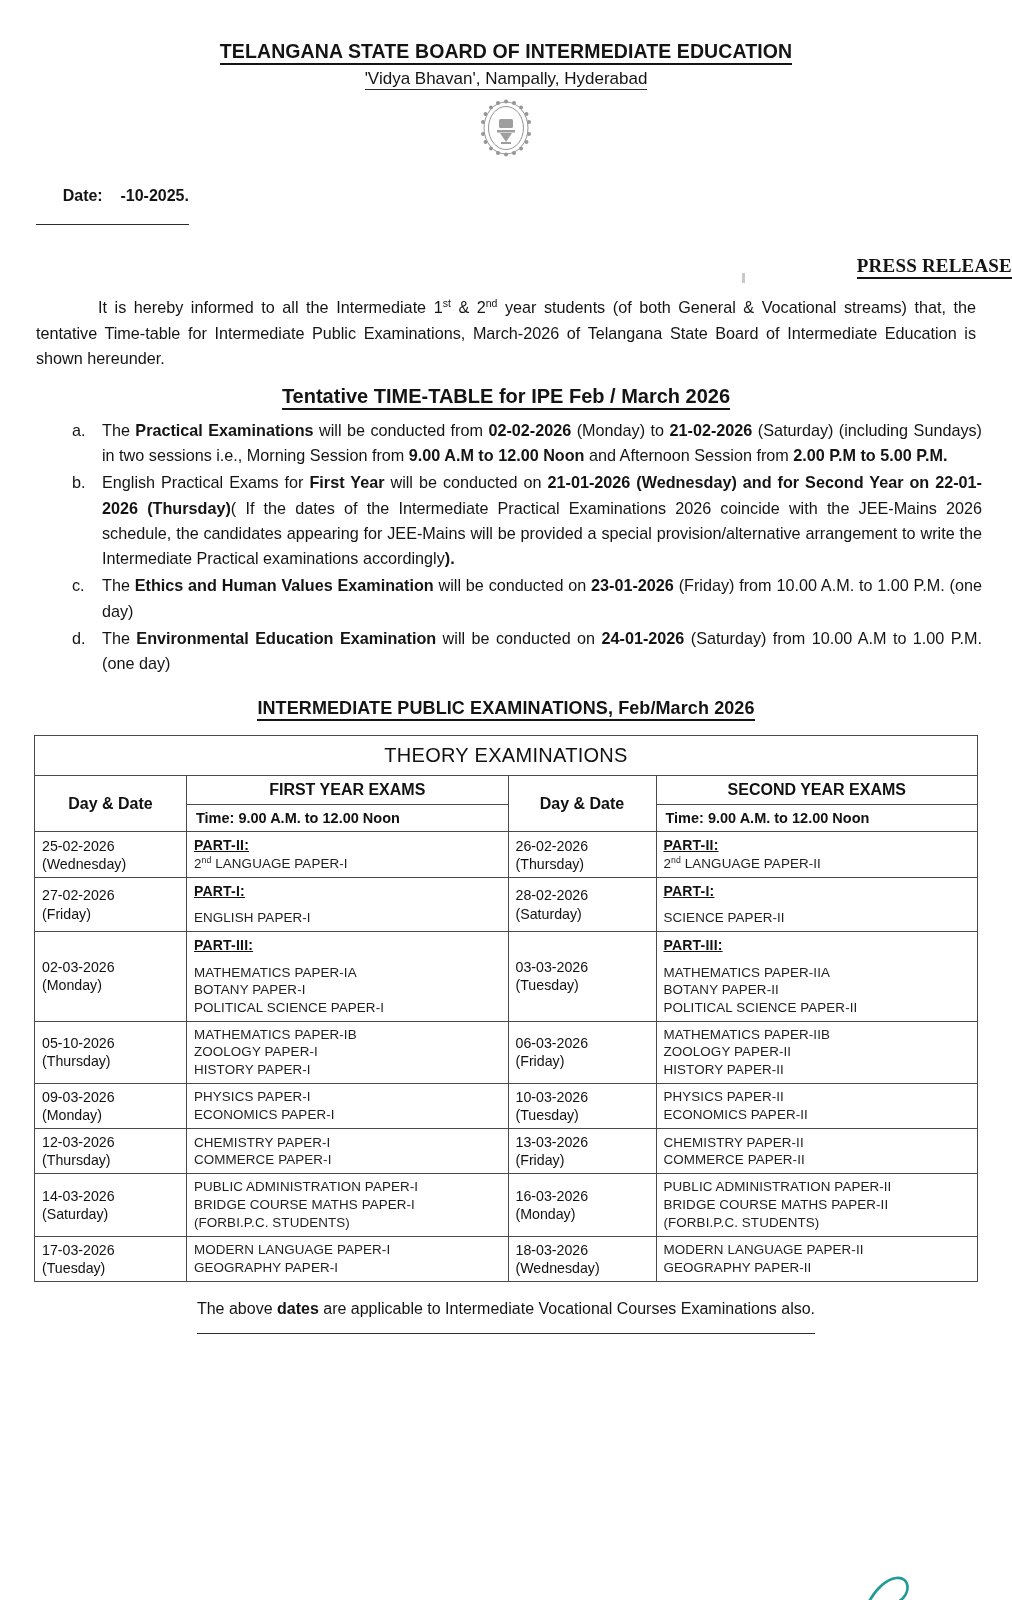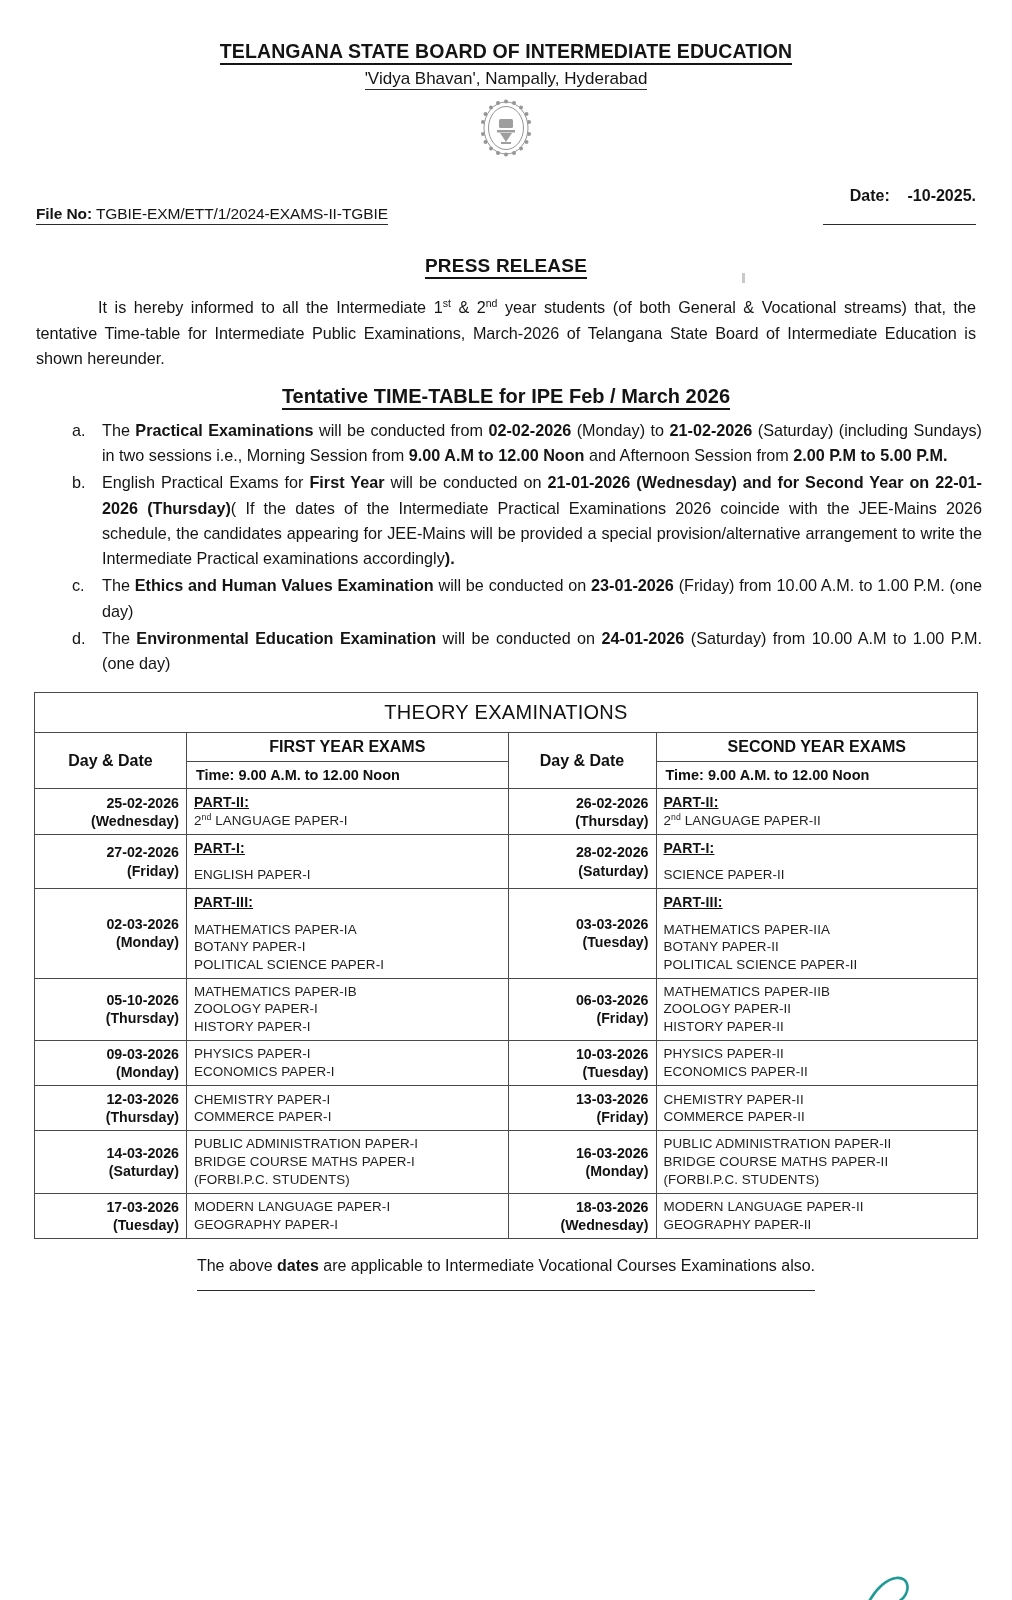--- a/index.html
+++ b/index.html
@@ -71,25 +71,26 @@
   .file-no b { font-weight: bold; }
   .date-line {
     font-size: 16px;
     font-weight: bold;
     border-bottom: 1.8px solid #2b2b2b;
     padding-bottom: 1px;
     white-space: pre;
   }
 
   .press-release {
-    text-align: center;
+    text-align: right;
     font-size: 19px;
     font-weight: bold;
     margin-top: 30px;
     letter-spacing: 0.2px;
+    font-family: Liberation Serif, serif;
   }
   .press-release span { border-bottom: 2px solid #141414; padding-bottom: 1px; }
 
   
   .intro {
     margin: 18px 36px 0 36px;
     font-size: 16.2px;
     line-height: 1.55;
     text-align: justify;
     text-indent: 62px;
@@ -184,22 +185,22 @@
   }
   .hdr-time.left { text-align: left; padding-left: 9px !important; }
   .hdr-daydate {
     text-align: center;
     font-size: 16px !important;
     font-weight: bold;
     color: #111 !important;
   }
 
   td.date-cell {
-    text-align: right;
-    font-weight: bold;
+    text-align: left;
+    font-weight: normal;
     font-size: 14.2px !important;
     line-height: 1.28;
     color: #111 !important;
     white-space: nowrap;
   }
   td.subj-cell {
     text-align: left;
     line-height: 1.32;
     font-size: 13.4px !important;
     letter-spacing: 0.1px;
@@ -287,24 +288,20 @@
       <g fill="#7a7a7a">
         <rect x="22" y="22" width="14" height="9" rx="1.5"></rect>
         <rect x="20" y="33" width="18" height="2.5"></rect>
         <path d="M23 36 L29 45 L35 36 Z"></path>
         <rect x="24" y="45" width="10" height="2"></rect>
       </g>
     </svg>
   </div>
 
   <div class="meta-row">
-    <div class="file-no">
-      <b>File No:</b>
-      <span>TGBIE-EXM/ETT/1/2024-EXAMS-II-TGBIE</span>
-    </div>
     <div class="date-line">
       <span>Date:</span>&nbsp;&nbsp;&nbsp;&nbsp;<span>-10-2025.</span>
     </div>
   </div>
 
   <div class="press-release">
     <span>PRESS RELEASE</span>
   </div>
 
   <p class="intro">
@@ -315,20 +312,23 @@
     <span>Tentative TIME-TABLE for IPE Feb / March 2026</span>
   </div>
 
   <ol class="points" id="points-list">
       <li><span class="marker">a.</span><span>The </span><b>Practical Examinations</b><span> will be conducted from </span><b>02-02-2026</b><span> (Monday) to </span><b>21-02-2026</b><span> (Saturday) (including Sundays) in two sessions i.e., Morning Session from </span><b>9.00 A.M to 12.00 Noon</b><span> and Afternoon Session from </span><b>2.00 P.M to 5.00 P.M.</b></li>
       <li><span class="marker">b.</span><span>English Practical Exams for </span><b>First Year</b><span> will be conducted on </span><b>21-01-2026 (Wednesday) and for Second Year on 22-01-2026 (Thursday)</b><span>( If the dates of the Intermediate Practical Examinations 2026 coincide with the JEE-Mains 2026 schedule, the candidates appearing for JEE-Mains will be provided a special provision/alternative arrangement to write the Intermediate Practical examinations accordingly</span><b>).</b></li>
       <li><span class="marker">c.</span><span>The </span><b>Ethics and Human Values Examination</b><span> will be conducted on </span><b>23-01-2026</b><span> (Friday) from 10.00 A.M. to 1.00 P.M. (one day)</span></li>
       <li><span class="marker">d.</span><span>The </span><b>Environmental Education Examination</b><span> will be conducted on </span><b>24-01-2026</b><span> (Saturday) from 10.00 A.M to 1.00 P.M. (one day)</span></li>
     </ol>
 
+  <div class="ipe-heading">
+    <span>INTERMEDIATE PUBLIC EXAMINATIONS, Feb/March 2026</span>
+  </div>
 
   <div class="table-wrap">
     <table class="tt">
       <colgroup>
         <col class="col-date">
           <col class="col-first">
           <col class="col-date2">
           <col class="col-second">
       </colgroup>
       <thead>

